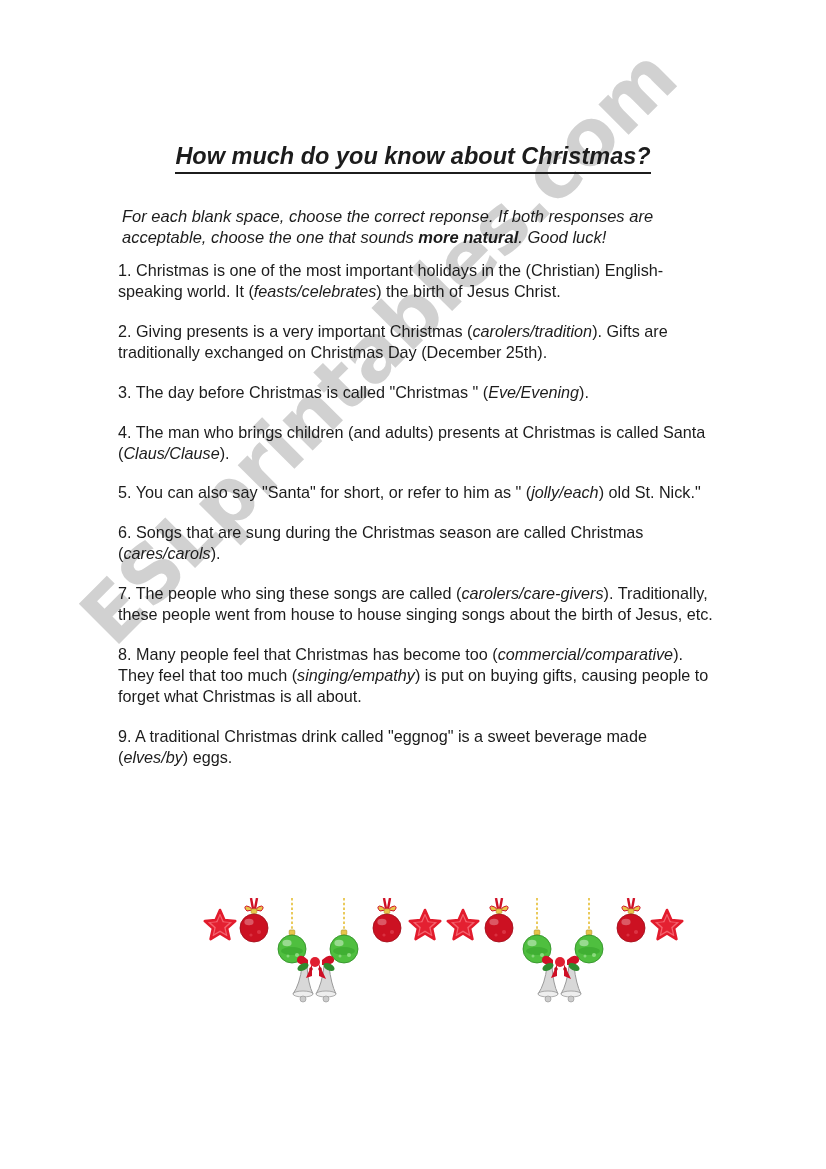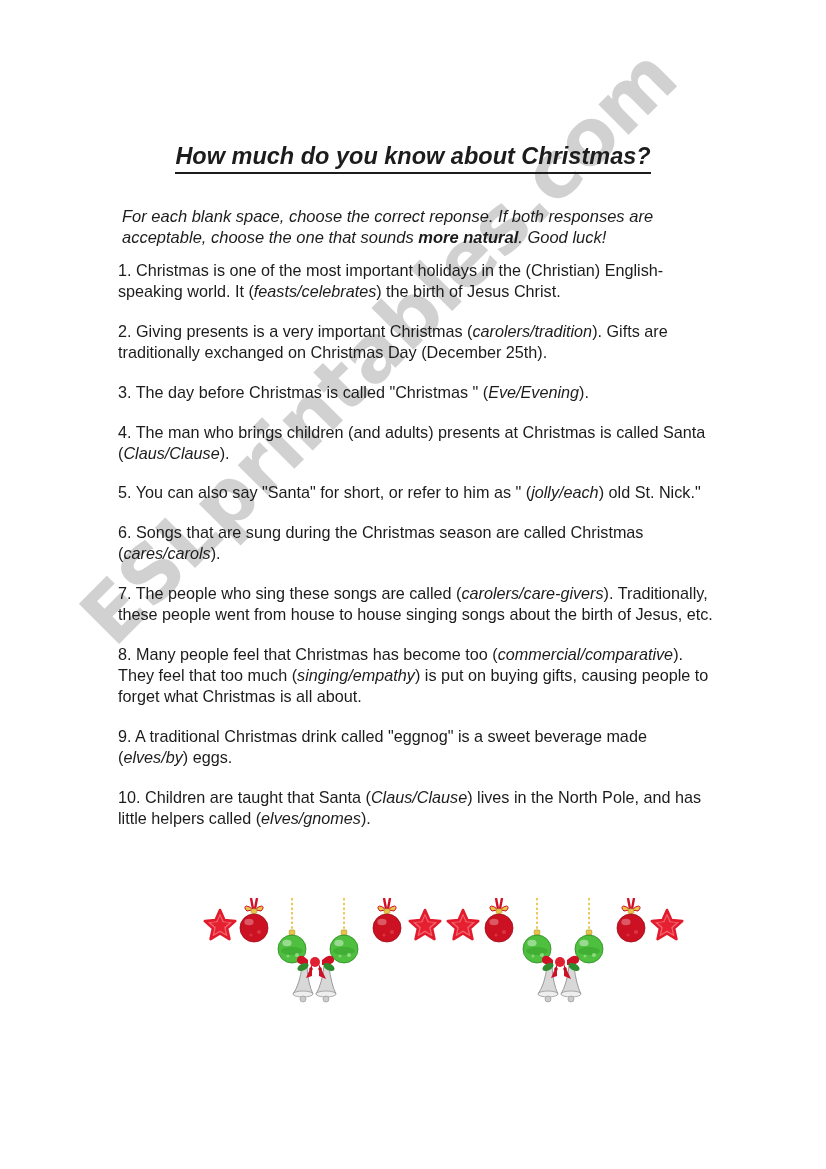--- a/index.html
+++ b/index.html
@@ -124,21 +124,20 @@
   <div id="question-list">
       <div class="question-item">1. Christmas is one of the most important holidays in the (Christian) English-speaking world. It (<i>feasts/celebrates</i>) the birth of Jesus Christ.</div>
       <div class="question-item">2. Giving presents is a very important Christmas (<i>carolers/tradition</i>). Gifts are traditionally exchanged on Christmas Day (December 25th).</div>
       <div class="question-item">3. The day before Christmas is called "Christmas " (<i>Eve/Evening</i>).</div>
       <div class="question-item">4. The man who brings children (and adults) presents at Christmas is called Santa (<i>Claus/Clause</i>).</div>
       <div class="question-item">5. You can also say "Santa" for short, or refer to him as " (<i>jolly/each</i>) old St. Nick."</div>
       <div class="question-item">6. Songs that are sung during the Christmas season are called Christmas (<i>cares/carols</i>).</div>
       <div class="question-item">7. The people who sing these songs are called (<i>carolers/care-givers</i>). Traditionally, these people went from house to house singing songs about the birth of Jesus, etc.</div>
       <div class="question-item">8. Many people feel that Christmas has become too (<i>commercial/comparative</i>). They feel that too much (<i>singing/empathy</i>) is put on buying gifts, causing people to forget what Christmas is all about.</div>
       <div class="question-item">9. A traditional Christmas drink called "eggnog" is a sweet beverage made (<i>elves/by</i>) eggs.</div>
-      <div class="question-item">10. Children are taught that Santa (<i>Claus/Clause</i>) lives in the North Pole, and has little helpers called (<i>elves/gnomes</i>).</div>
     </div>
 
   <div id="ornament-banner">
       <div class="ornament" style="left: 25px; top: 10px;"><svg width="34" height="33" viewBox="0 0 34 33">
     <path d="M17 2 L21.4 12.1 L32.2 13.1 L24.1 20.4 L26.4 31.1 L17 25.5 L7.6 31.1 L9.9 20.4 L1.8 13.1 L12.6 12.1 Z" fill="#f4616d" stroke="#e21b2c" stroke-width="2.6" stroke-linejoin="round"></path>
     <path d="M17 8 L19.6 14.2 L26.3 14.8 L21.2 19.3 L22.7 25.9 L17 22.4 L11.3 25.9 L12.8 19.3 L7.7 14.8 L14.4 14.2 Z" fill="#e21b2c" opacity="0.92"></path>
   </svg></div>
       <div class="ornament" style="left: 60px; top: 0px;"><svg width="32" height="50" viewBox="0 0 32 50">
     <path d="M13 0 L15 11" stroke="#cf1026" stroke-width="2.4" fill="none"></path>
     <path d="M19 0 L17 11" stroke="#cf1026" stroke-width="2.4" fill="none"></path>

